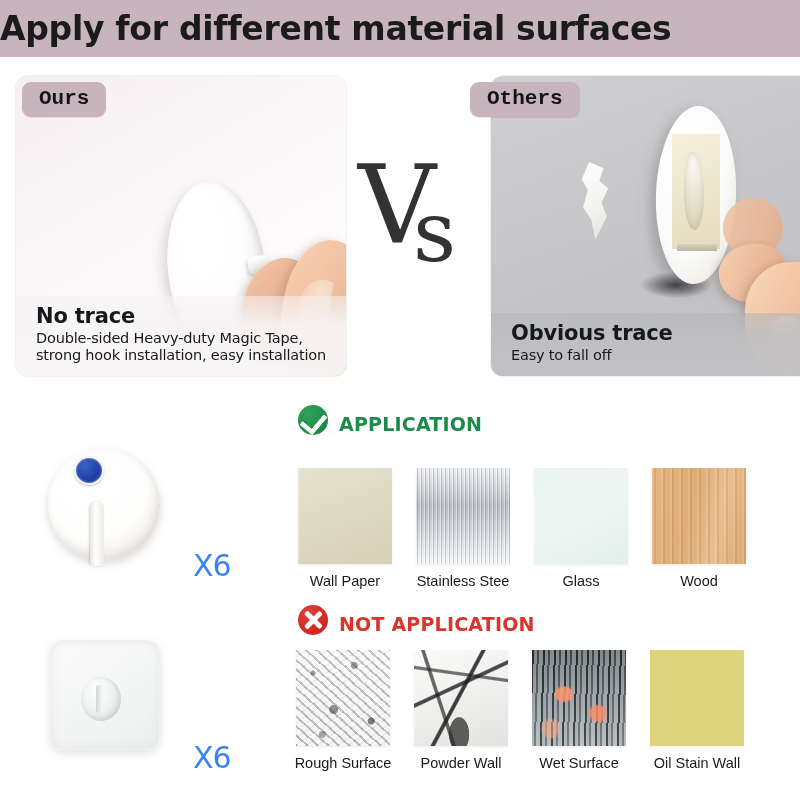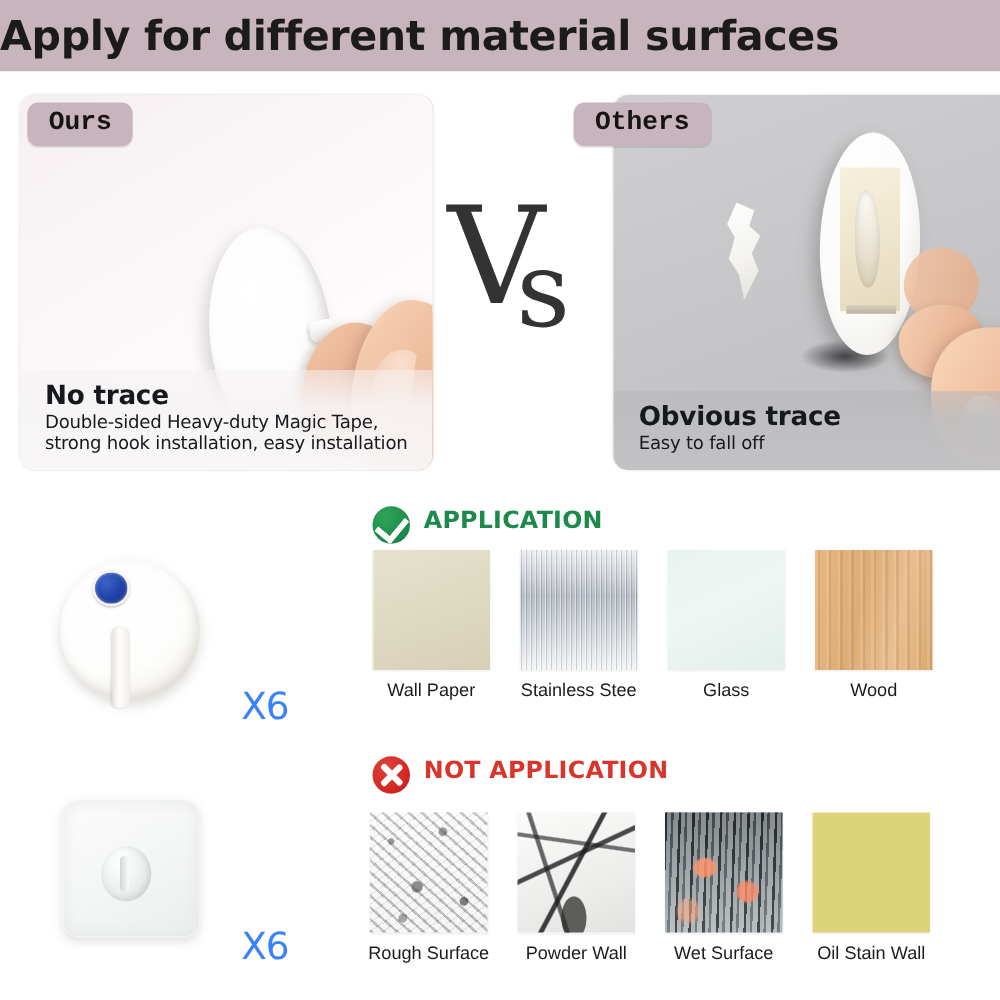--- a/index.html
+++ b/index.html
@@ -34,21 +34,21 @@
 
   .panel-tab{
     position:absolute;left:22px;top:82px;
     background:#c8b4bd;border-radius:9px;
     padding:5px 17px 7px 17px;
     font-size:21px;font-weight:bold;color:#141414;
     font-family:Liberation Mono, monospace;
     z-index:6;
     box-shadow:0 1px 1px rgba(0,0,0,.10);
   }
-  .panel-tab.t-right{left:459px;}
+  .panel-tab.t-right{left:470px;}
 
   .caption-plate{
     position:absolute;bottom:0;left:0;width:100%;
     padding:8px 0 12px 0;
     z-index:4;
   }
   .caption-plate.light{background:linear-gradient(180deg,rgba(246,242,243,.55) 0%,rgba(247,244,245,.92) 35%,rgba(248,246,246,.97) 100%);}
   .caption-plate.grey{background:linear-gradient(180deg,rgba(181,181,184,.55) 0%,rgba(190,190,192,.93) 35%,rgba(194,194,196,.97) 100%);}
 
   .cap-title{
@@ -183,21 +183,21 @@
     background:linear-gradient(90deg,rgba(205,210,210,.9),rgba(250,252,252,.95));border-radius:3px;
   }
   .qty{
     position:absolute;font-size:30px;font-weight:500;color:#3b82f6;
     font-family:"DejaVu Sans", sans-serif;letter-spacing:-1px;
   }
   .qty-1{left:193px;top:548px;}
   .qty-2{left:193px;top:740px;}
 
   
-  .sec-head{position:absolute;display:flex;align-items:flex-start;}
+  .sec-head{position:absolute;display:flex;align-items:flex-end;}
   .sec-ok{left:298px;top:405px;}
   .sec-no{left:298px;top:605px;}
   .badge{
     width:30px;height:30px;border-radius:50%;flex:0 0 auto;
     position:relative;
   }
   .badge.green{background:radial-gradient(circle at 35% 28%,#2fa35a 0%,#1f8e4c 60%,#14793e 100%);}
   .badge.red{background:radial-gradient(circle at 35% 28%,#e0403a 0%,#d32a24 60%,#b81d18 100%);}
   .badge .chk{
     position:absolute;left:7px;top:4px;width:12px;height:19px;
@@ -210,21 +210,21 @@
   .badge .xm{transform:rotate(45deg);}
   .badge .xm2{transform:rotate(-45deg);}
   .sec-label{
     margin-left:11px;font-size:19px;font-weight:bold;letter-spacing:0.2px;
     font-family:"DejaVu Sans", sans-serif;
   }
   .sec-ok .sec-label{color:#1c8a4b;}
   .sec-no .sec-label{color:#d8352c;}
 
   .swatch-row{position:absolute;display:flex;}
-  .row-ok{left:296px;top:440px;}
+  .row-ok{left:296px;top:468px;}
   .row-no{left:294px;top:650px;}
   .sw-cell{width:98px;margin-right:20px;text-align:center;}
   .sw-cell:last-child{margin-right:0;}
   .sw-img{width:94px;height:96px;margin:0 auto;display:block;
           box-shadow:0 1px 2px rgba(0,0,0,.08);}
   .sw-cap{
     margin-top:9px;font-size:14.5px;color:#1b1b1b;
     font-family:"Liberation Sans", sans-serif;white-space:nowrap;
   }
   

